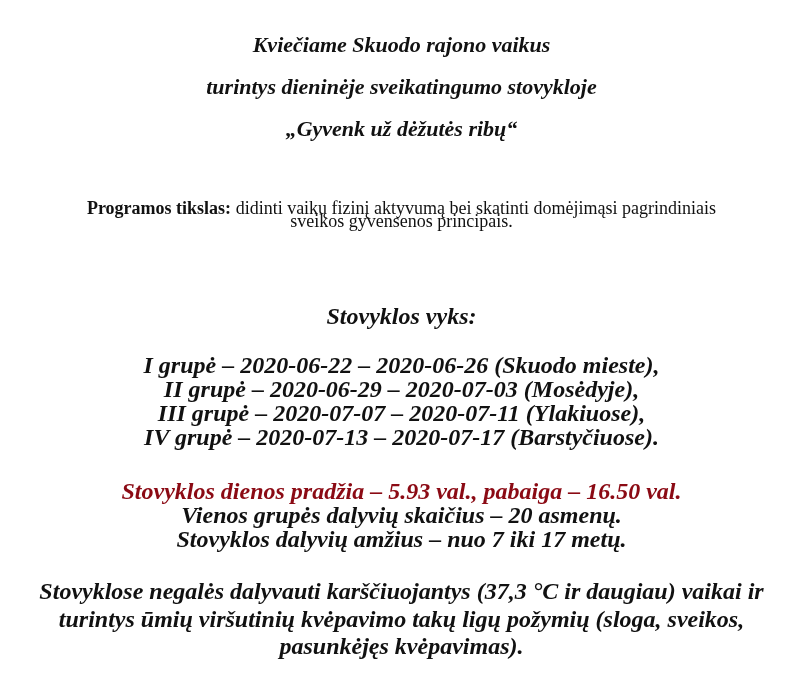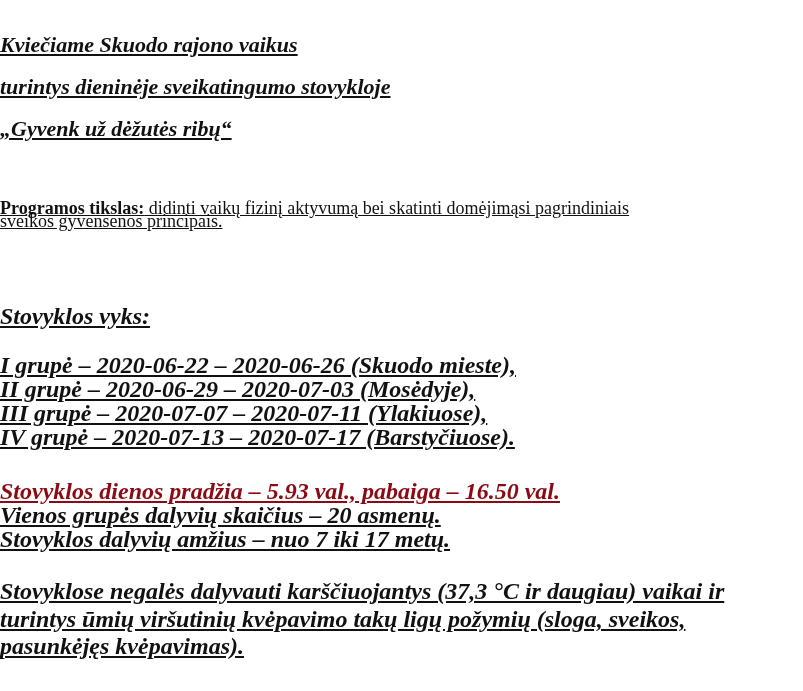--- a/index.html
+++ b/index.html
@@ -1,17 +1,17 @@
 <!DOCTYPE html>
 <html><head>
   <meta charset="utf-8">
   <style>
     html, body { margin: 0; padding: 0; background: #ffffff; }
     body { width: 803px; height: 691px; position: relative; overflow: hidden; color: #111; font-family: "Liberation Serif", serif; }
-    .line { position: absolute; left: 0; width: 803px; text-align: left; white-space: nowrap; text-decoration: underline; }
+    .line { position: absolute; left: 0; width: 803px; text-align: center; white-space: nowrap; }
     .bi { font-weight: bold; font-style: italic; }
     .title { font-size: 22px; }
     .p { font-size: 18px; }
     .sched { font-size: 24px; }
     .red { color: #8b0a14; }
   </style>
 </head>
 <body>
 
 <div class="line bi title" style="top:32px;">Kviečiame Skuodo rajono vaikus</div>

